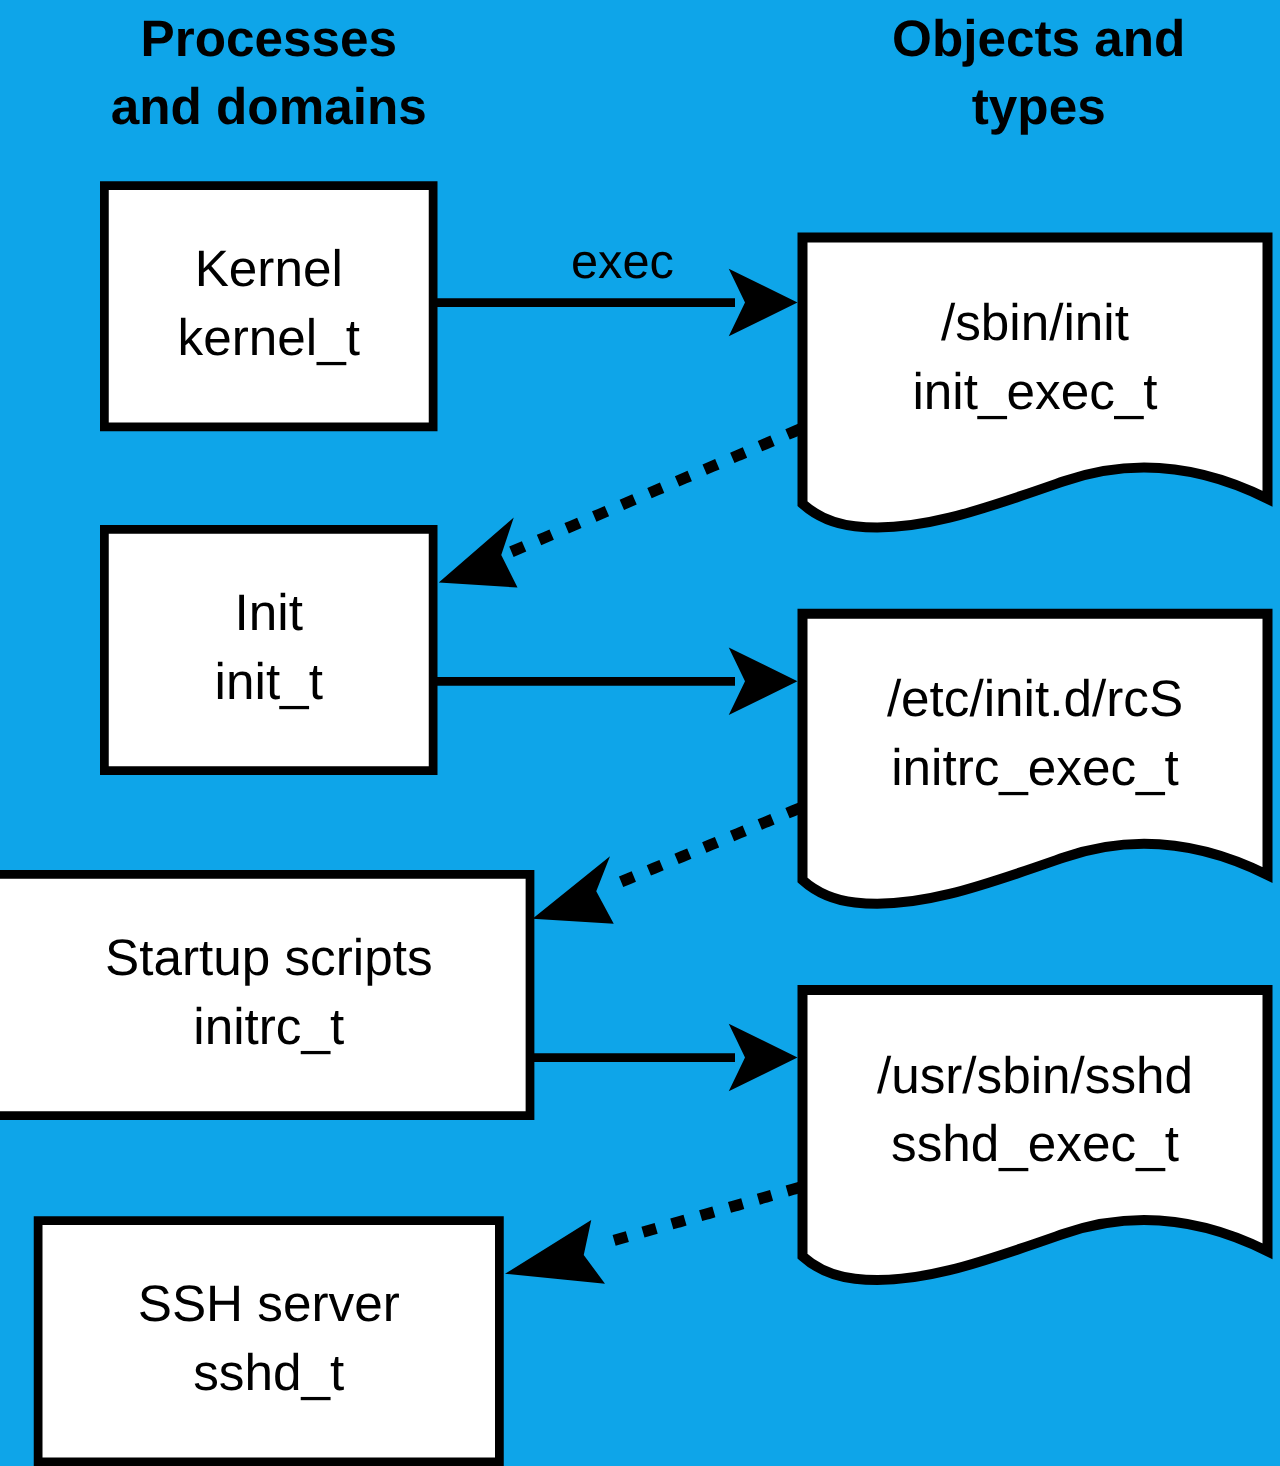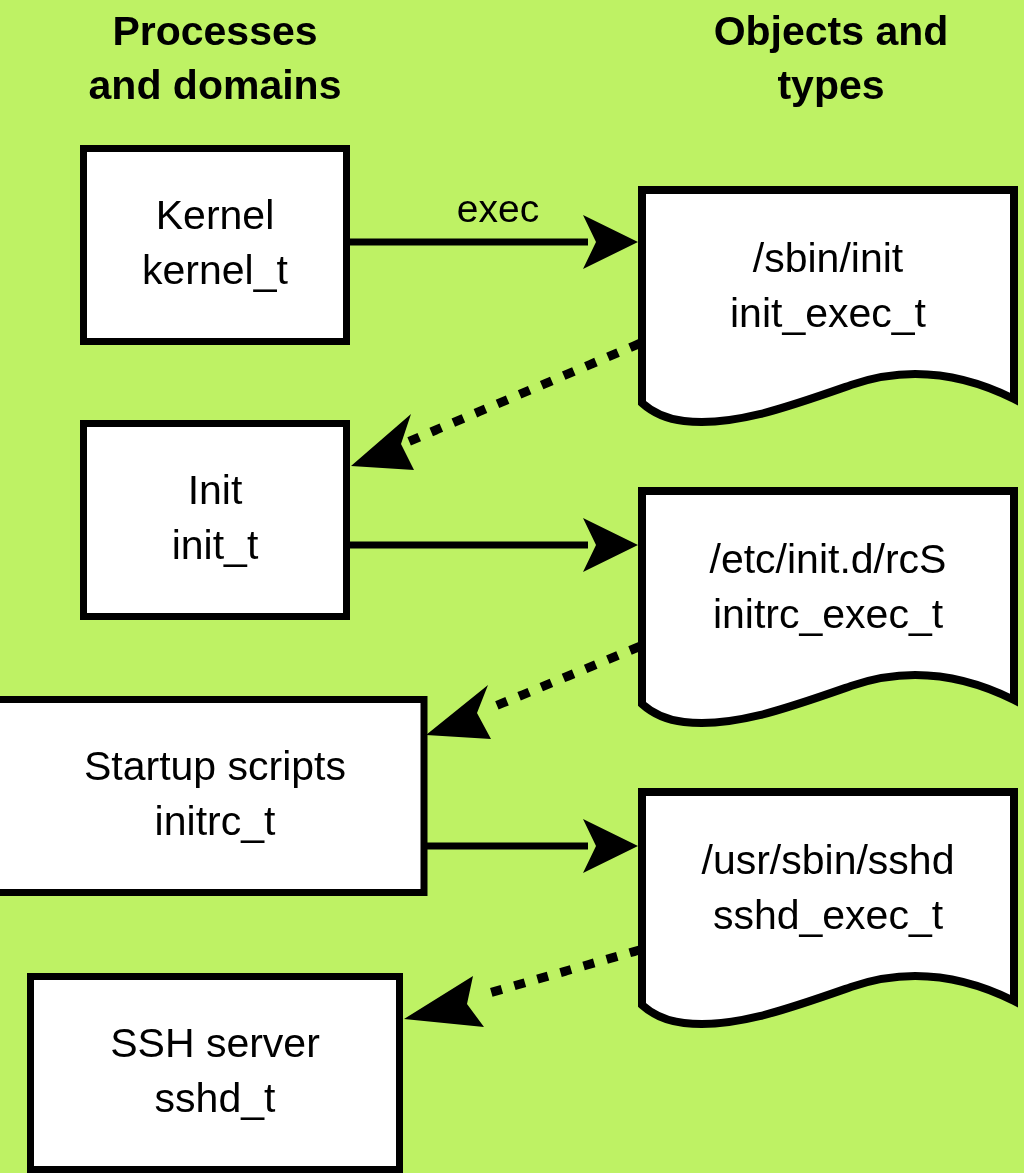--- a/index.html
+++ b/index.html
@@ -7,21 +7,21 @@
     padding: 0;
     background: #ffffff;
   }
   body {
     font-family: "Liberation Sans", sans-serif;
   }
   #canvas {
     position: relative;
     width: 1024px;
     height: 1173px;
-    background: #bef264;
+    background: #0ea5e9;
     overflow: hidden;
   }
   svg#diagram {
     position: absolute;
     left: 0;
     top: 0;
     width: 1024px;
     height: 1173px;
     display: block;
   }

